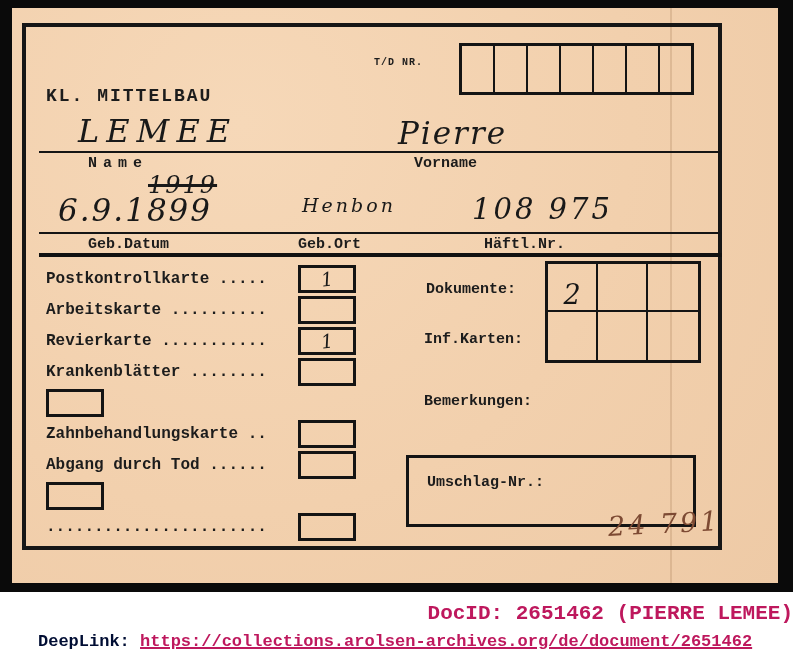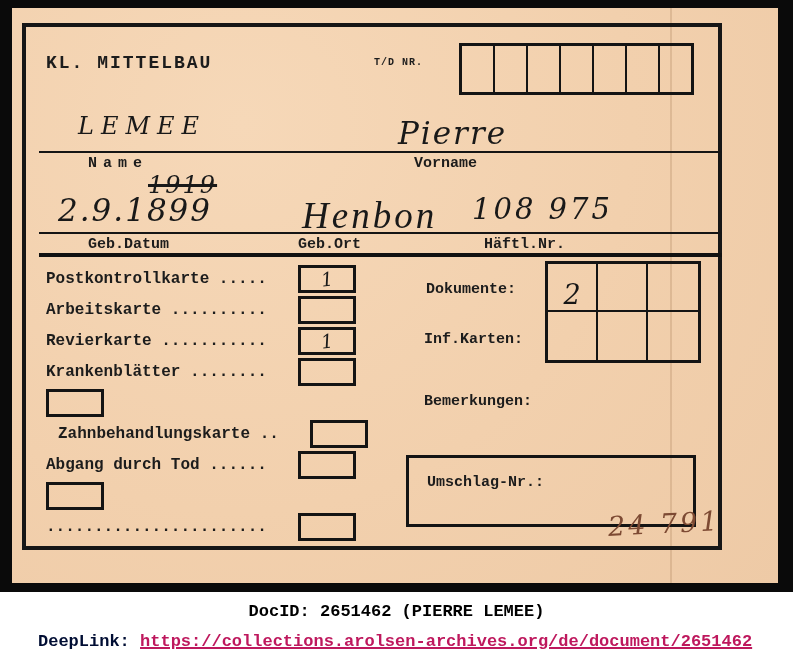--- a/index.html
+++ b/index.html
@@ -13,21 +13,21 @@
 
   .inner-border{position:absolute;left:10px;top:15px;width:700px;height:527px;
         border:4px solid #161616;box-sizing:border-box;}
 
   .type{color:#1c1c1c;font-weight:bold;white-space:pre;}
   .hand{font-family:"DejaVu Serif","Liberation Serif",serif;font-style:italic;color:#191919;white-space:nowrap;}
 
   .abs{position:absolute;}
 
   
-  .camp{font-size:18px;letter-spacing:2px;}
+  .camp{font-size:18px;letter-spacing:2px;margin-top:33px;}
   .tdnr{font-size:10px;letter-spacing:1px;}
   .td-grid{position:absolute;display:flex;border:3px solid #141414;background:transparent;}
   .td-cell{width:31px;height:46px;border-right:2px solid #141414;}
   .td-cell:last-child{border-right:none;}
 
   
   .rule{position:absolute;height:2px;background:#151515;}
   .thick-rule{position:absolute;height:4px;background:#111111;}
 
   .field-label{font-size:15px;}
@@ -50,21 +50,21 @@
   .dok-cell:nth-child(3n){border-right:none;}
   .dok-cell:nth-child(n+4){border-bottom:none;}
 
   .umschlag{position:absolute;border:3px solid #141414;box-sizing:border-box;}
 
   .archive-num{font-family:"DejaVu Serif",serif;font-style:italic;font-size:27px;color:#7d4a33;
         letter-spacing:3px;transform:rotate(-3deg);}
 
   
   .footer{position:absolute;left:0;top:592px;width:793px;height:77px;background:#ffffff;}
-  .docid-line{position:absolute;top:10px;width:100%;text-align:center;font-size:17px;font-weight:bold;color:#000000;}
+  .docid-line{position:absolute;top:10px;width:100%;text-align:right;font-size:21px;font-weight:bold;color:#be185d;}
   .deeplink-line{position:absolute;top:40px;left:38px;font-size:17px;font-weight:bold;color:#000d33;}
   .deeplink-url{color:#be185d;text-decoration:underline;text-decoration-thickness:2px;cursor:pointer;}
 </style>
 </head>
 <body>
 
 <div class="scan">
   <div class="card">
     <div class="crease" style="left:658px;"></div>
 
@@ -75,29 +75,29 @@
       <div class="td-grid" style="left:433px;top:16px;">
         <div class="td-cell"></div>
         <div class="td-cell"></div>
         <div class="td-cell"></div>
         <div class="td-cell"></div>
         <div class="td-cell"></div>
         <div class="td-cell"></div>
         <div class="td-cell"></div>
       </div>
 
-      <div class="abs hand" style="left:52px;top:85px;font-size:24px;letter-spacing:7px;">LEMEE</div>
+      <div class="abs hand" style="left:52px;top:85px;font-size:32px;letter-spacing:7px;">LEMEE</div>
       <div class="abs hand" style="left:372px;top:88px;font-size:31px;letter-spacing:2px;">Pierre</div>
       <div class="rule" style="left:13px;top:124px;width:683px;"></div>
       <div class="abs type field-label spread" style="left:62px;top:128px;">Name</div>
       <div class="abs type field-label" style="left:388px;top:128px;">Vorname</div>
 
       <div class="abs hand strike" style="left:122px;top:144px;font-size:24px;letter-spacing:2px;">1919</div>
-      <div class="abs hand" style="left:32px;top:165px;font-size:31px;letter-spacing:2px;">2.9.1899</div>
-      <div class="abs hand" style="left:276px;top:167px;font-size:37px;letter-spacing:3px;font-family:Liberation Serif, serif;">Henbon</div>
+      <div class="abs hand" style="left:32px;top:165px;font-size:31px;letter-spacing:2px;">6.9.1899</div>
+      <div class="abs hand" style="left:276px;top:167px;font-size:19px;letter-spacing:3px;">Henbon</div>
       <div class="abs hand" style="left:446px;top:165px;font-size:29px;letter-spacing:3px;">108 975</div>
       <div class="rule" style="left:13px;top:205px;width:683px;"></div>
       <div class="abs type field-label" style="left:62px;top:209px;">Geb.Datum</div>
       <div class="abs type field-label" style="left:272px;top:209px;">Geb.Ort</div>
       <div class="abs type field-label" style="left:458px;top:209px;">Häftl.Nr.</div>
 
       <div class="thick-rule" style="left:13px;top:226px;width:683px;"></div>
 
       <div class="check-row" style="top:238px;">
         <span class="type check-label">Postkontrollkarte .....</span>
@@ -121,21 +121,21 @@
         <span class="type check-label">Krankenblätter ........</span>
         <span class="check-box">
             <span class="check-val"></span>
           </span>
       </div>
       <div class="check-row" style="top:362px;">
         <span class="check-box">
             <span class="check-val"></span>
           </span>
       </div>
-      <div class="check-row" style="top:393px;margin-left:12px;">
+      <div class="check-row" style="top:393px;">
         <span class="type check-label">Zahnbehandlungskarte ..</span>
         <span class="check-box">
             <span class="check-val"></span>
           </span>
       </div>
       <div class="check-row" style="top:424px;">
         <span class="type check-label">Abgang durch Tod ......</span>
         <span class="check-box">
             <span class="check-val"></span>
           </span>

